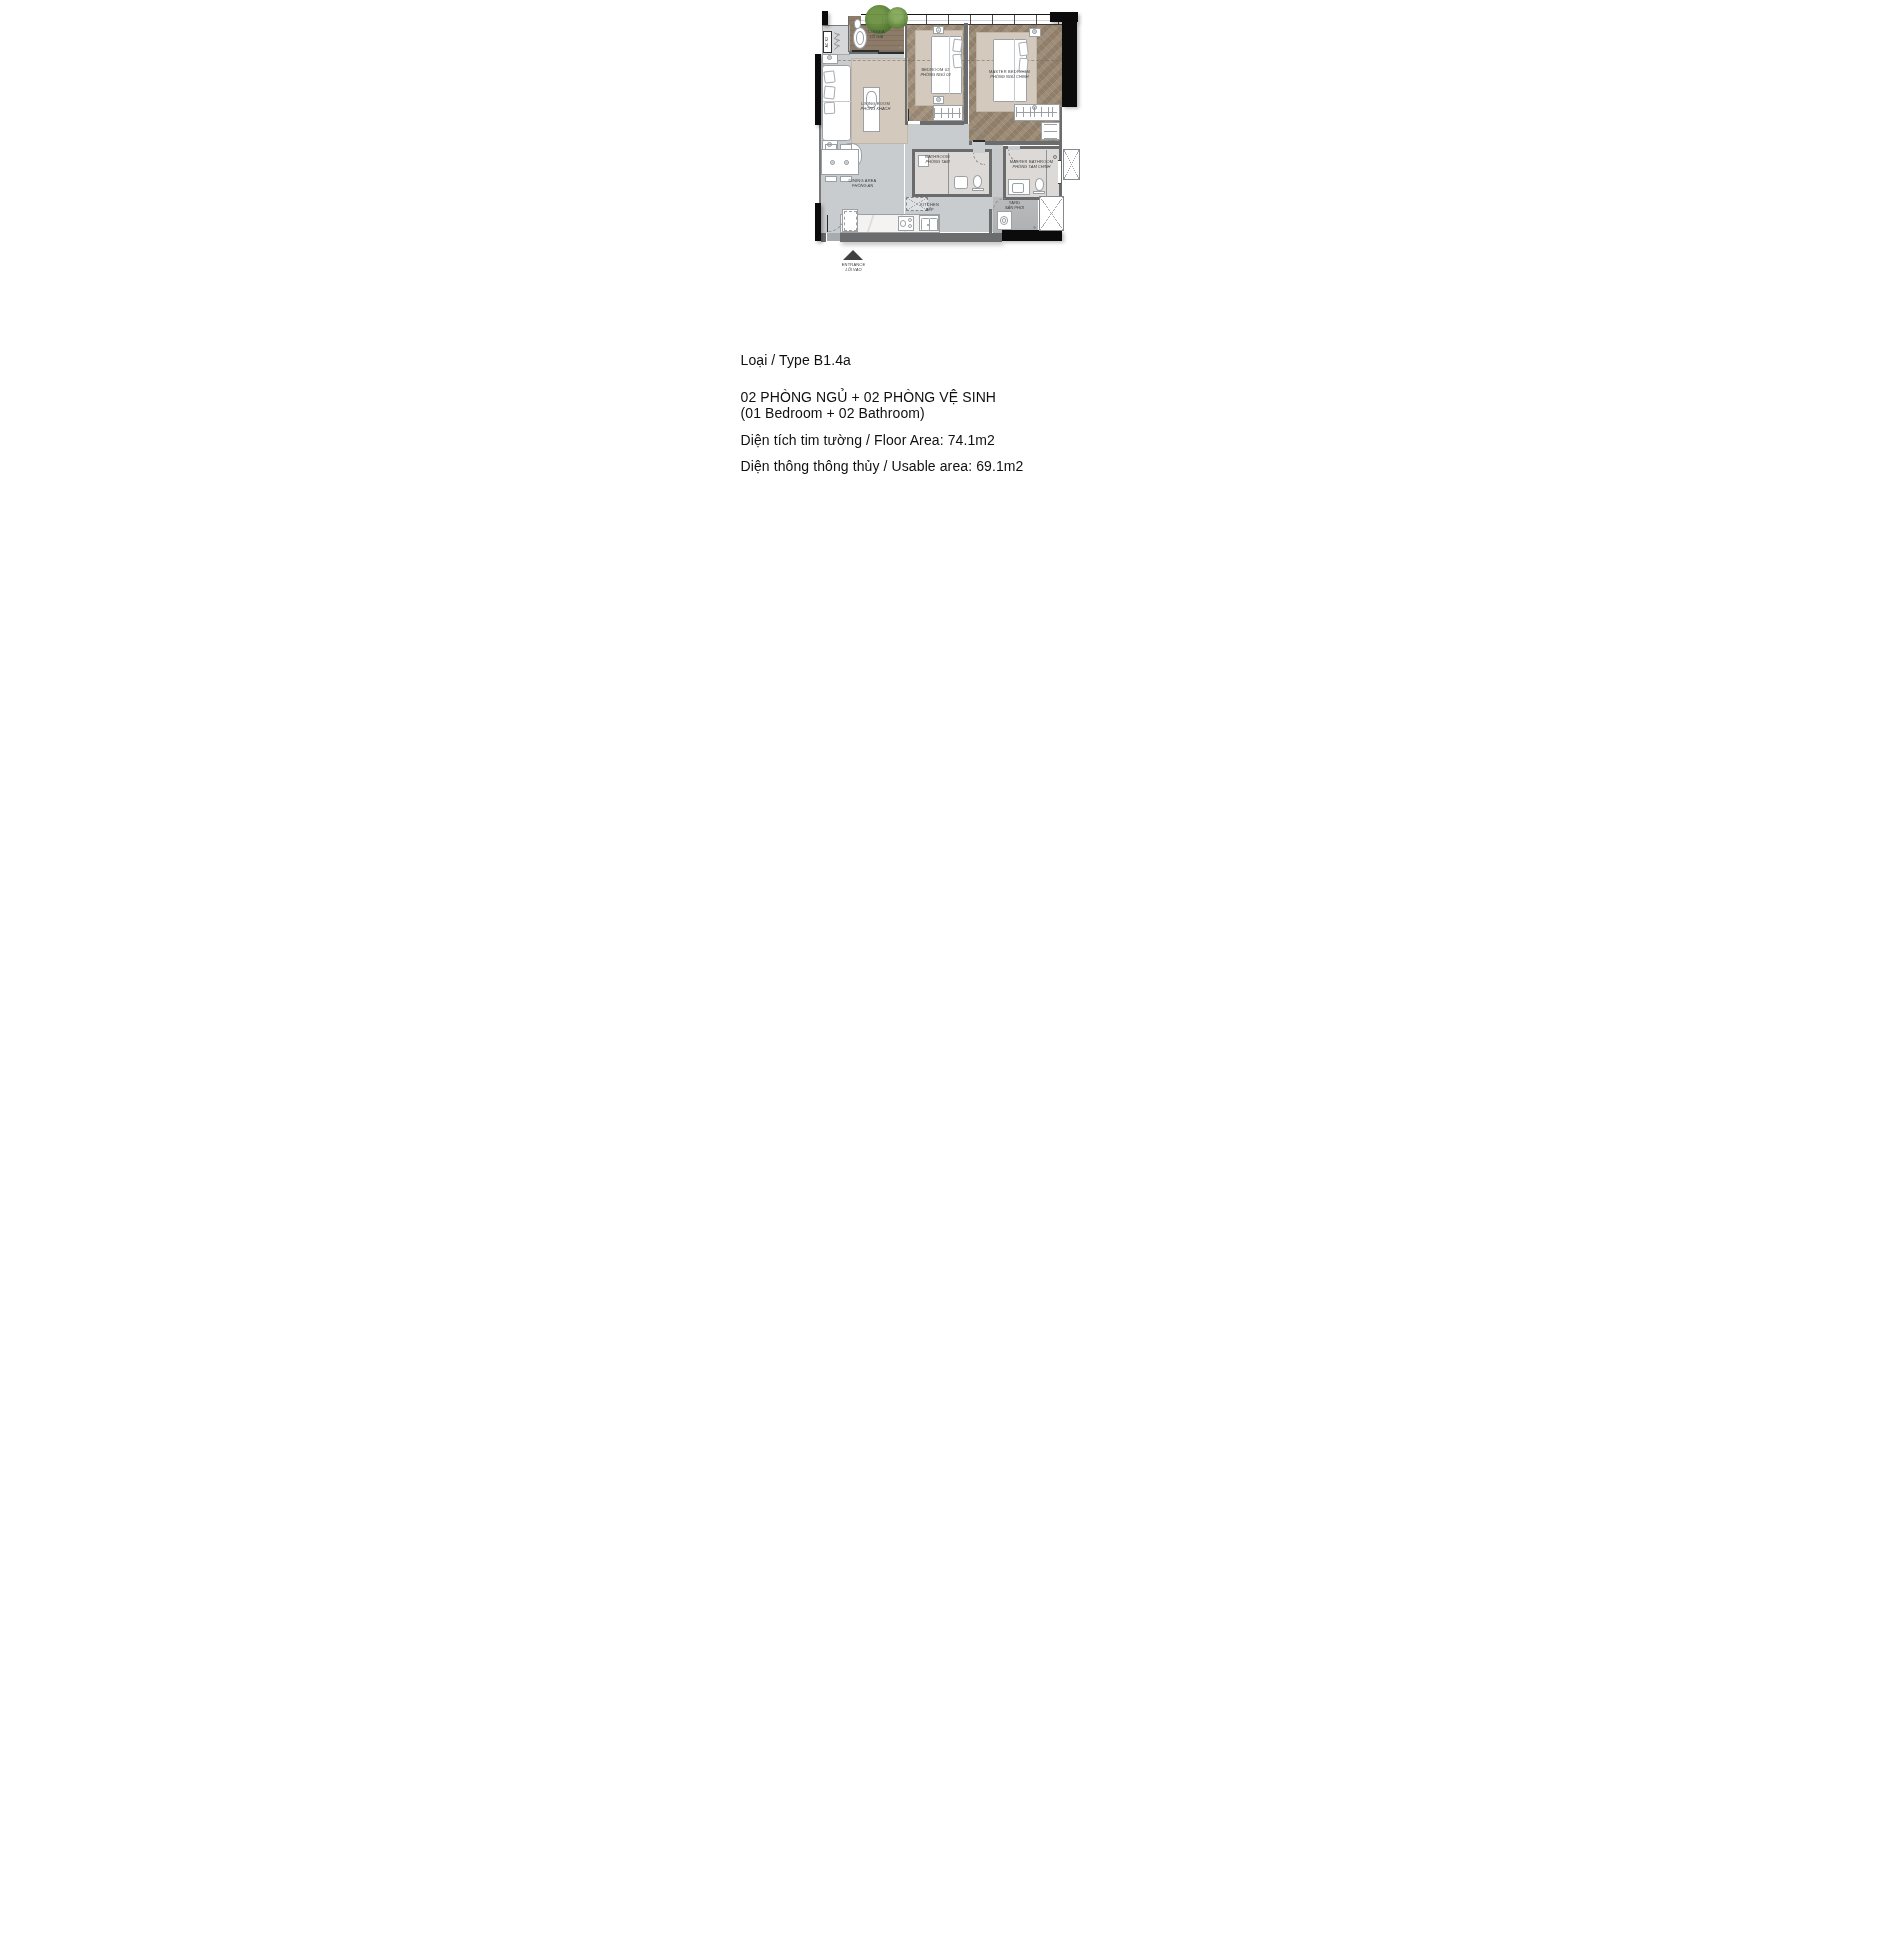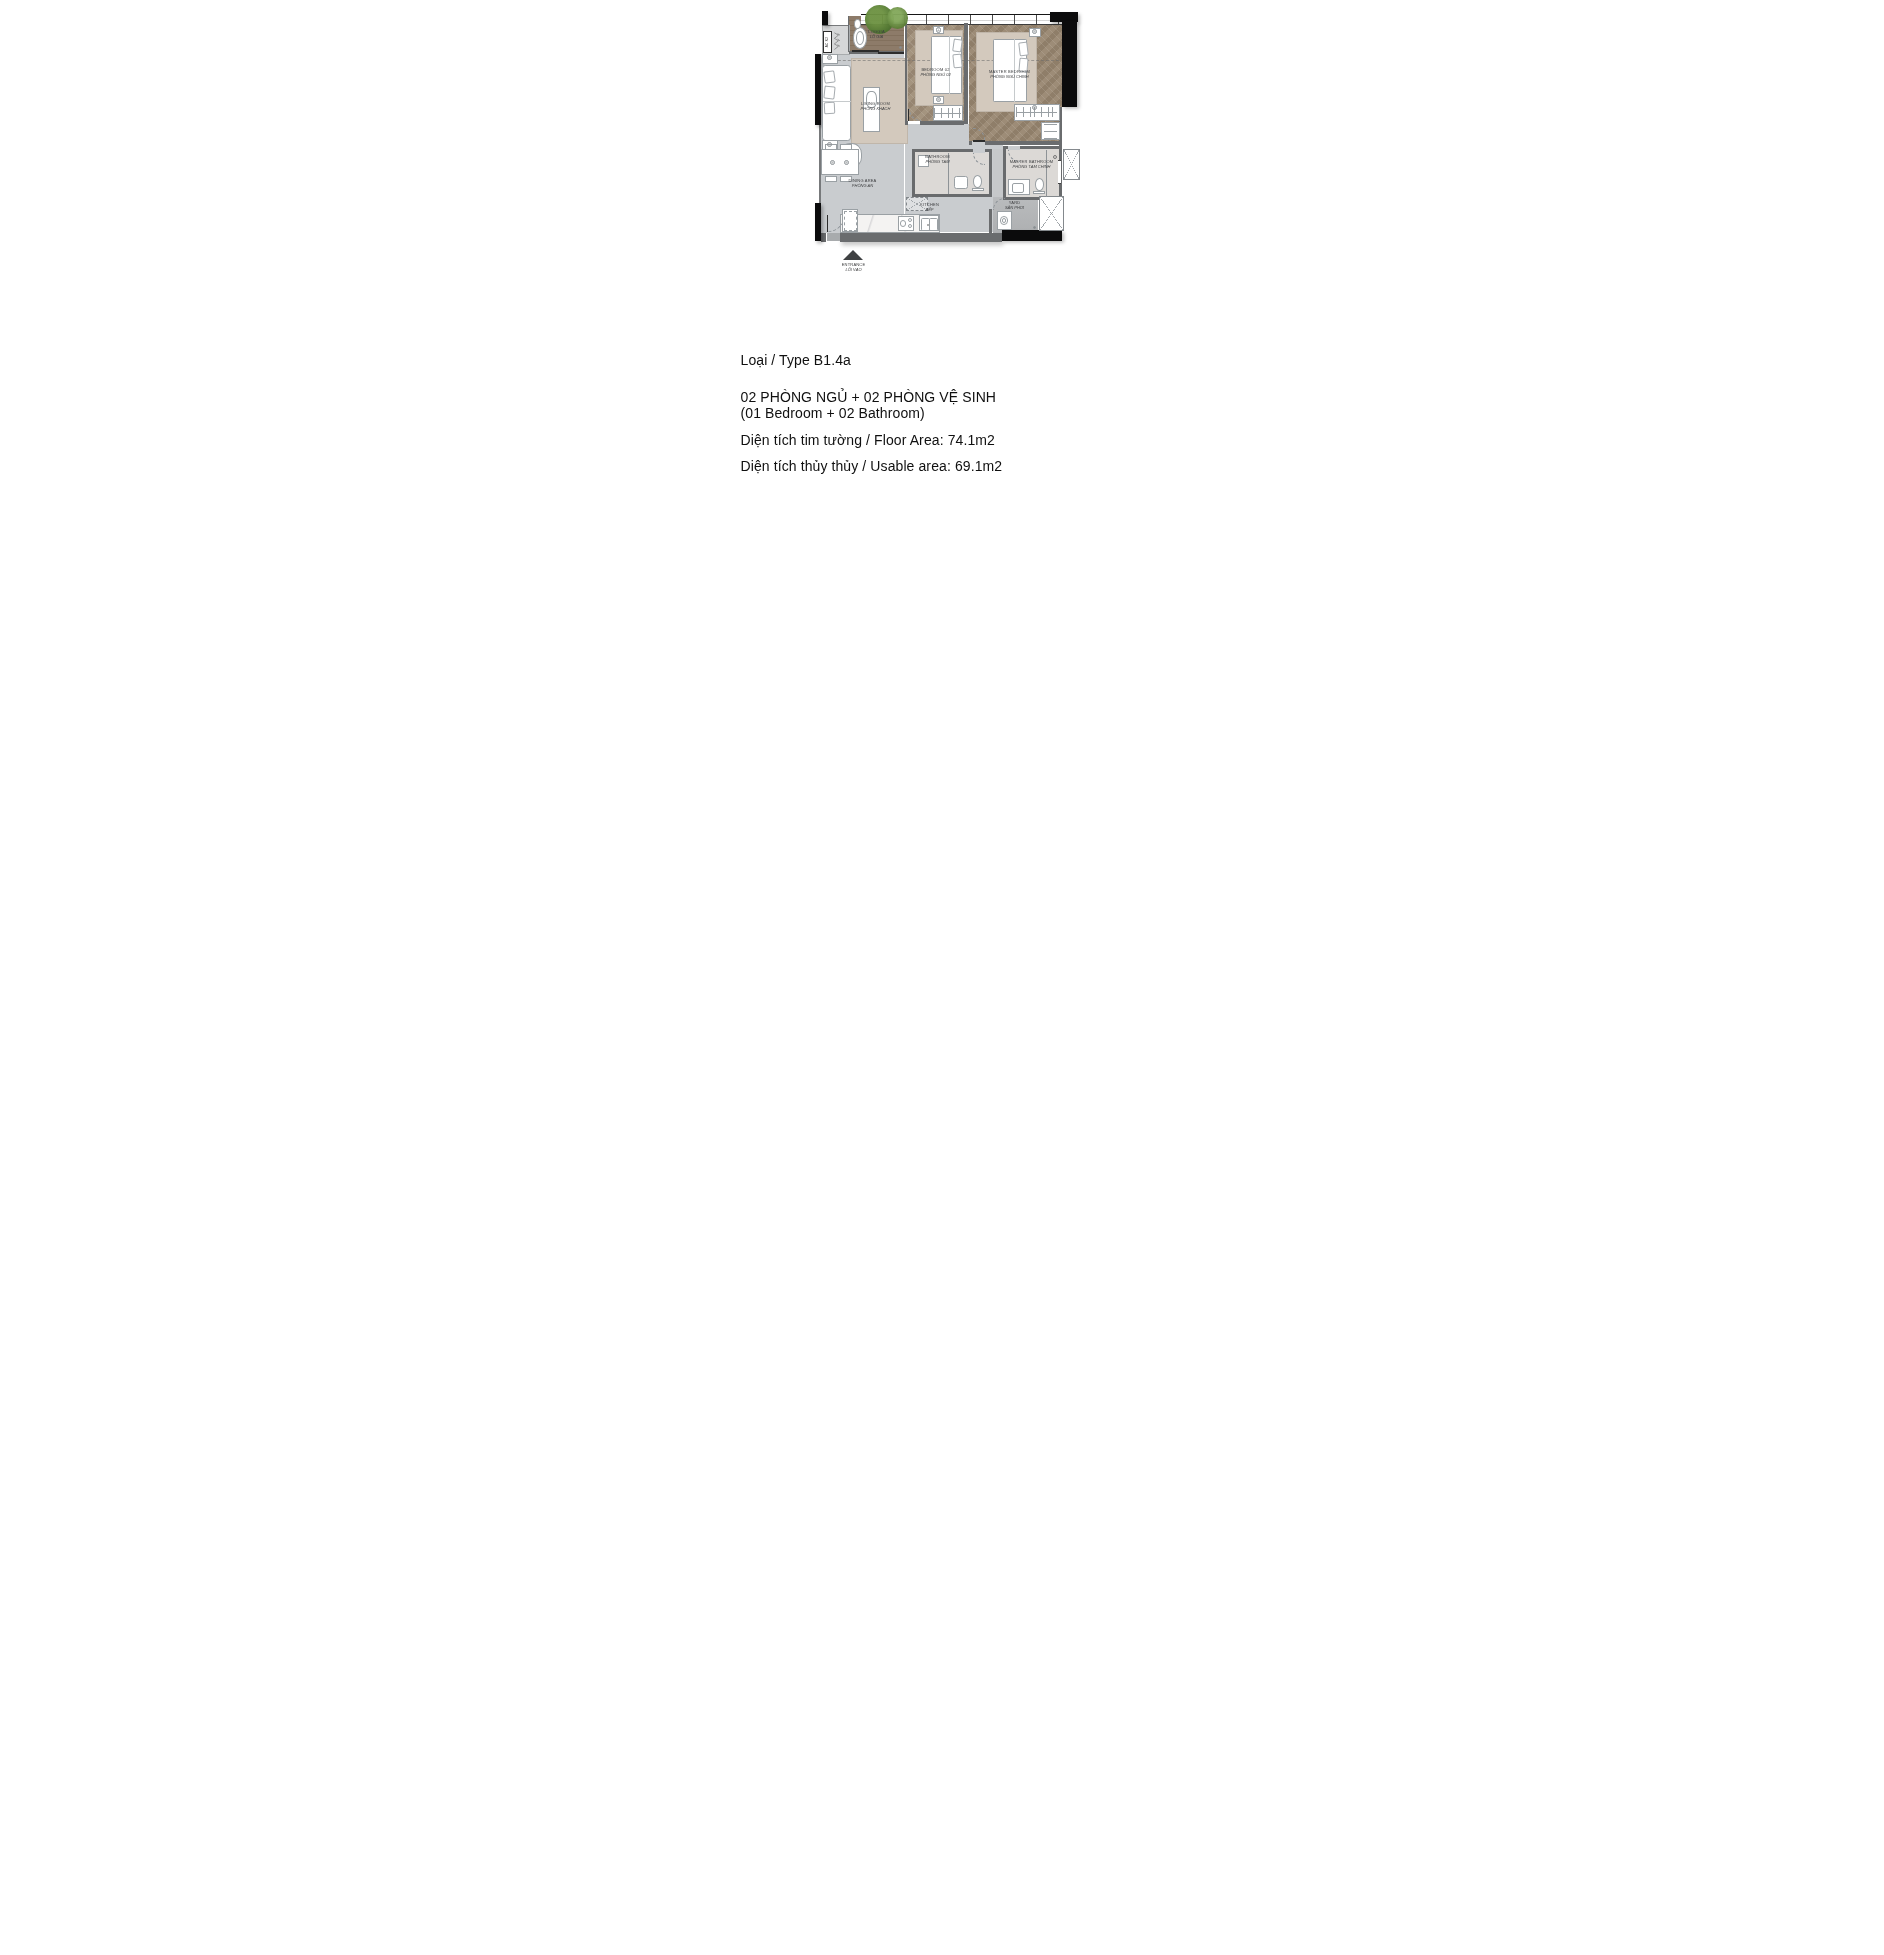--- a/index.html
+++ b/index.html
@@ -266,16 +266,16 @@
   <div class="abs ent-tri" style="left:136px;top:250px;"></div>
   <div class="ent-label" style="left:147px;top:262px;">
     <div class="en">ENTRANCE</div>
     <div class="vi">LỐI VÀO</div>
   </div>
 
   <div class="infoline" style="top:352px;">Loại / Type B1.4a</div>
   <div class="infoline" style="top:389px;">02 PHÒNG NGỦ + 02 PHÒNG VỆ SINH</div>
   <div class="infoline" style="top:405px;">(01 Bedroom + 02 Bathroom)</div>
   <div class="infoline" style="top:432px;">Diện tích tim tường / Floor Area: 74.1m2</div>
-  <div class="infoline" style="top:458px;">Diện tích thủy thủy / Usable area: 69.1m2</div>
+  <div class="infoline" style="top:458px;">Diện thông thông thủy / Usable area: 69.1m2</div>
 
 </div>
 
 
 </body></html>

